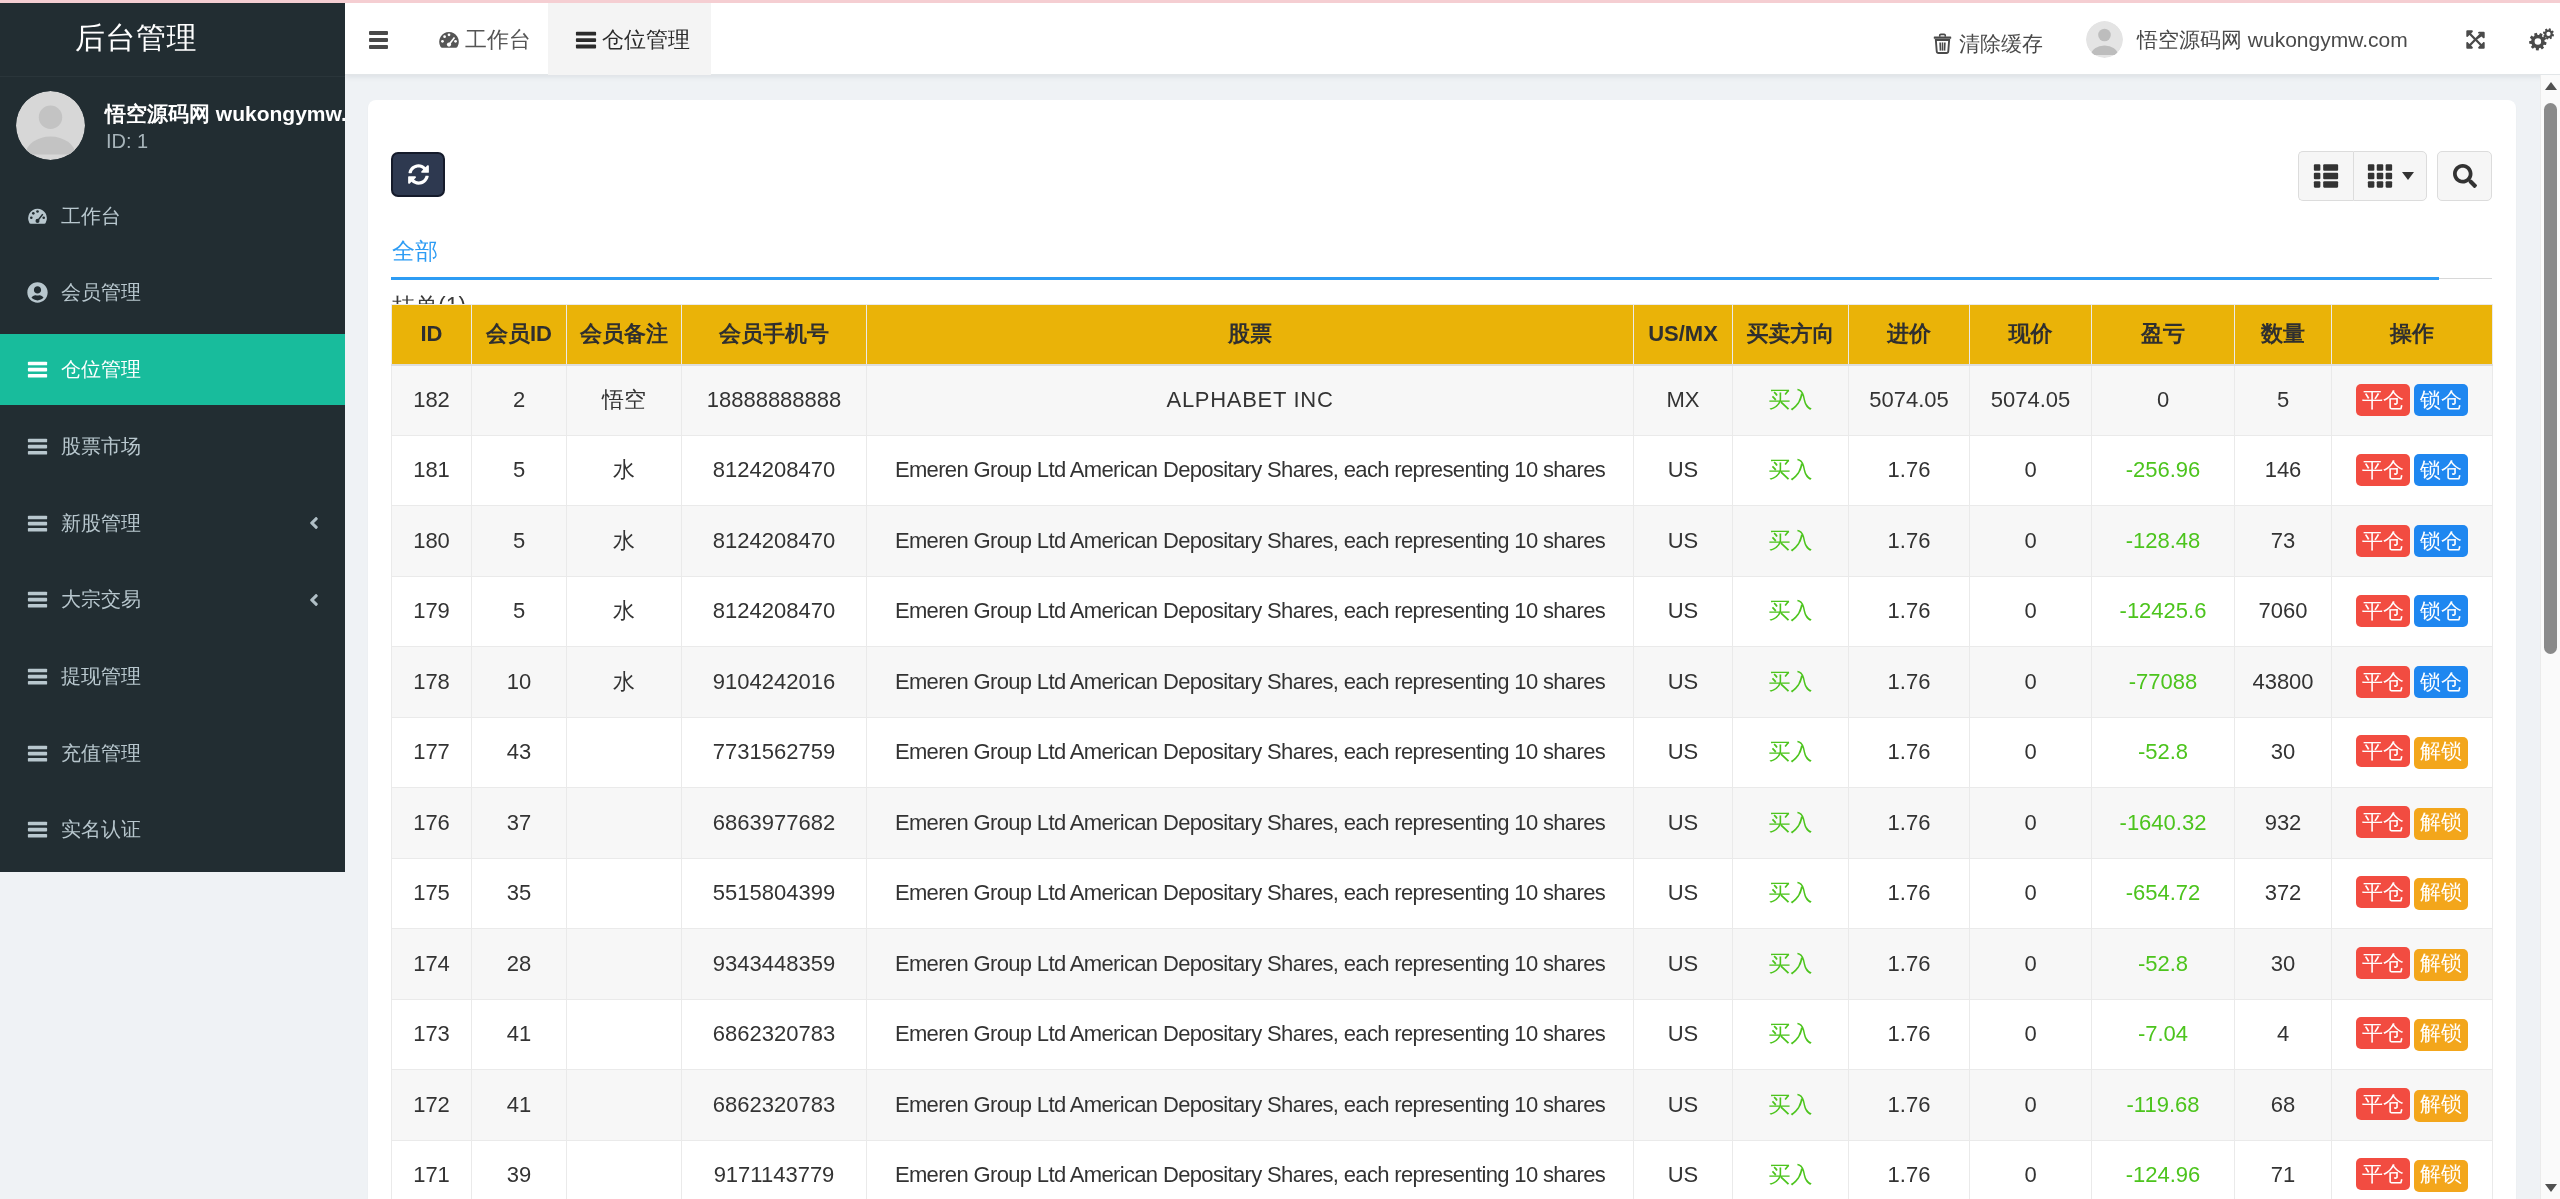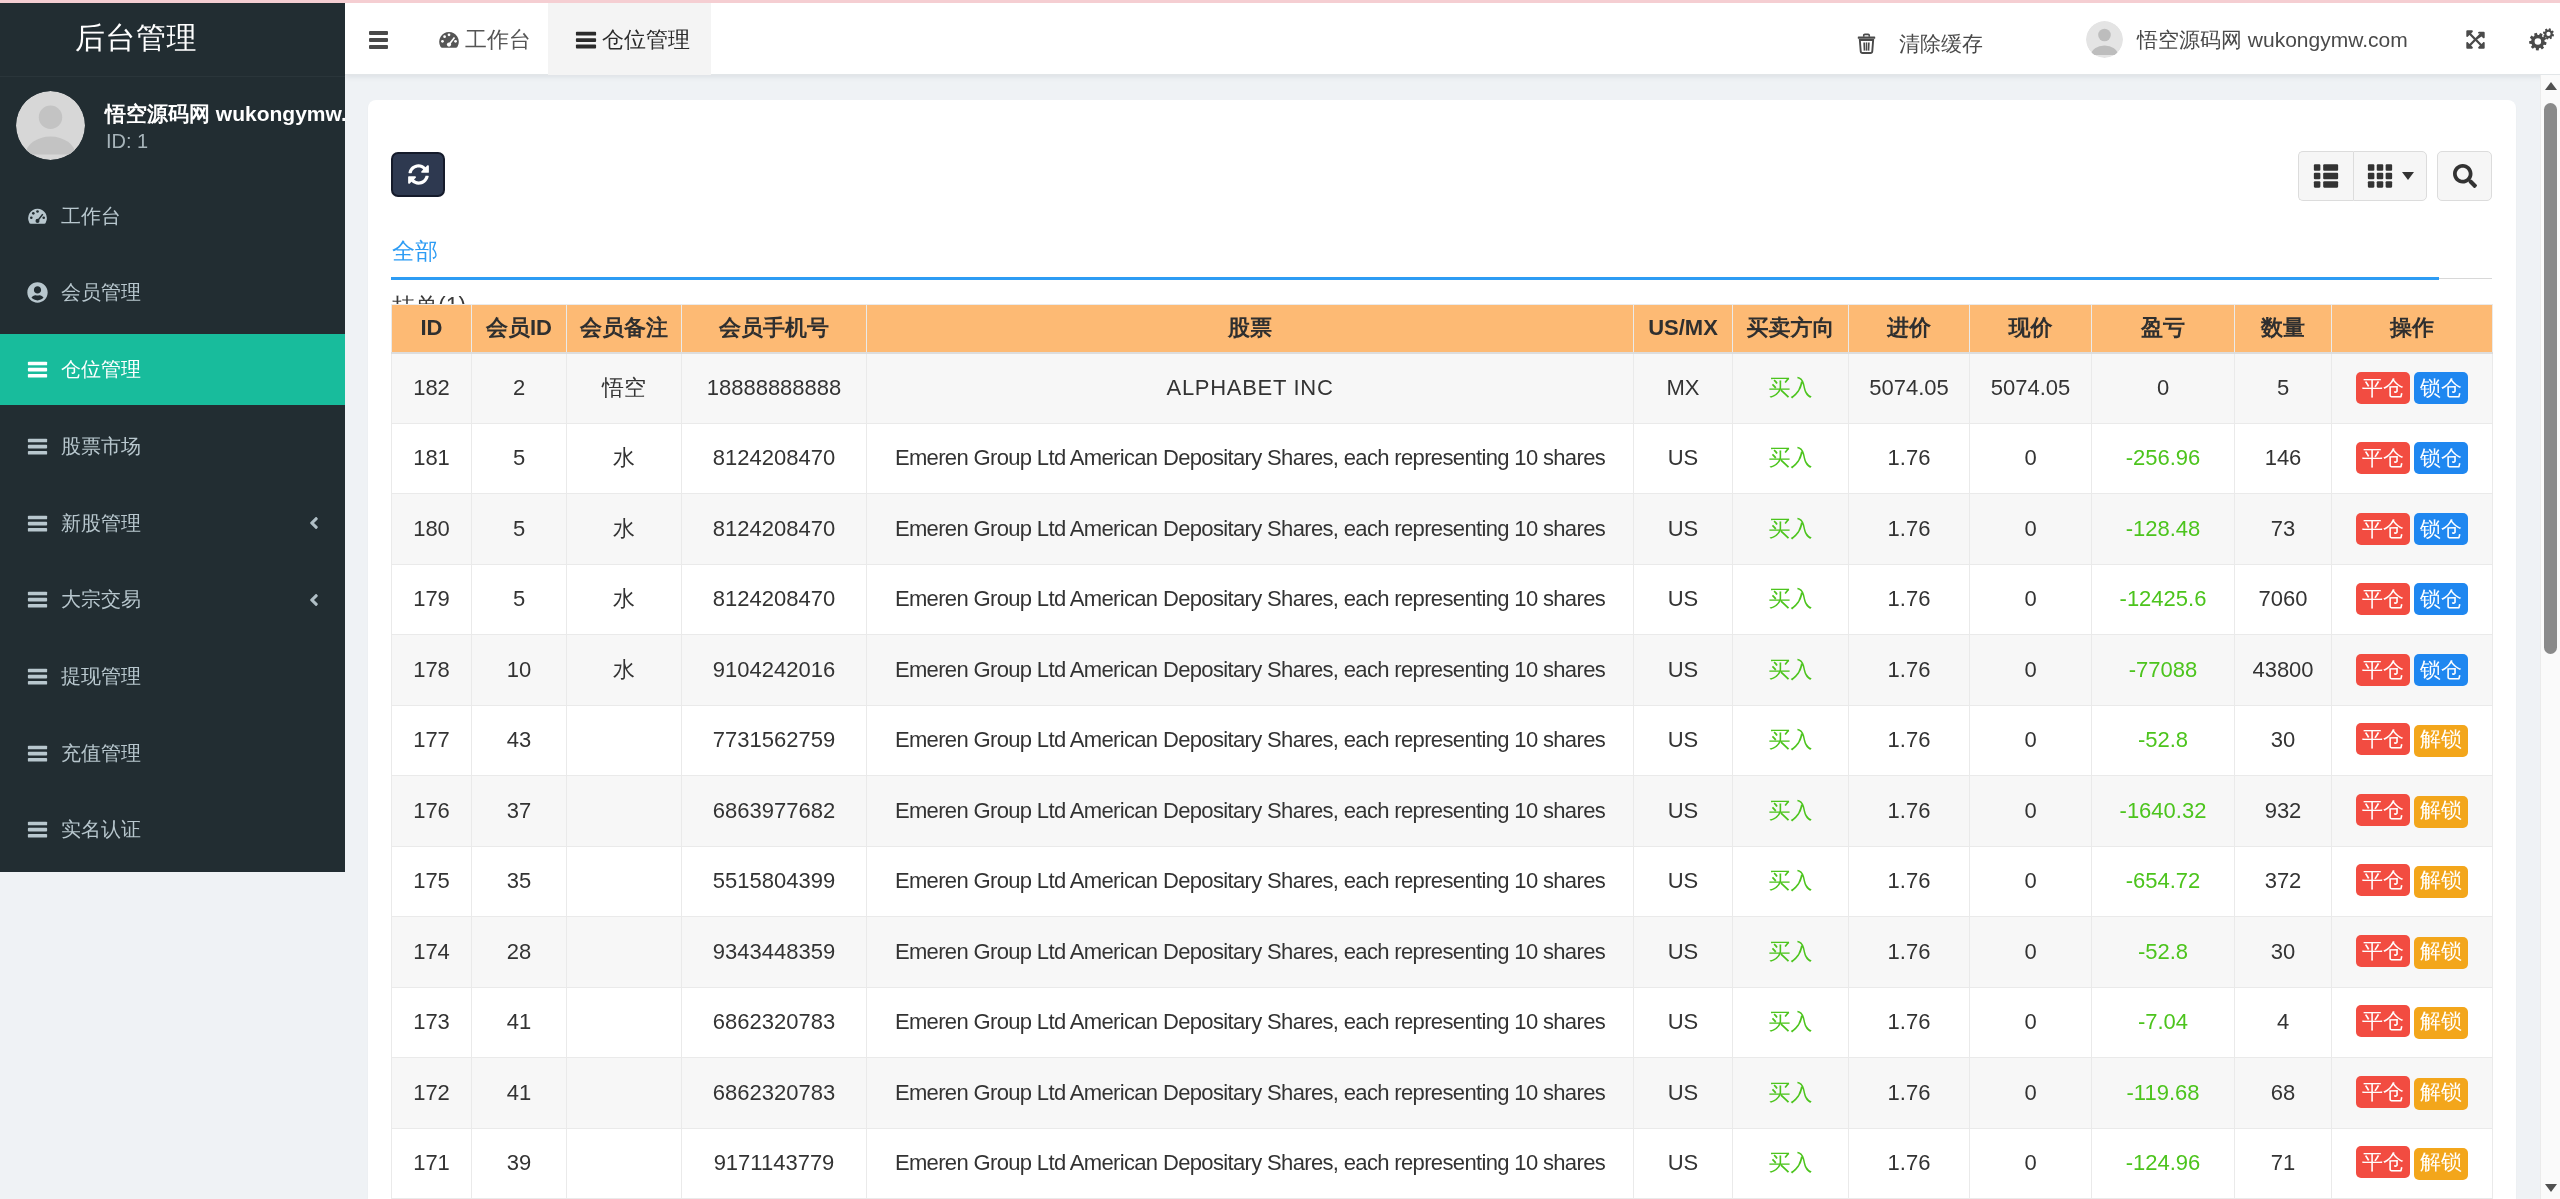--- a/index.html
+++ b/index.html
@@ -26,21 +26,21 @@
 
 
 .topbar { position:absolute; left:345px; top:0; width:2215px; height:75px; background:#fff; border-bottom:1px solid #e2e6e8; box-shadow:0 2px 5px rgba(60,75,90,0.10); z-index:10; }
 .hamburger { position:absolute; left:24px; top:31px; width:19px; height:18px; display:flex; flex-direction:column; justify-content:space-between; cursor:pointer; }
 .hamburger i { display:block; height:4px; background:#4a4a4a; border-radius:1px; }
 .nav-tab { position:absolute; top:0; height:75px; display:flex; align-items:center; padding-top:4px; cursor:pointer; font-size:22px; color:#555; }
 .nav-tab .ti { width:22px; height:22px; margin-right:5px; }
 .nav-tab.t1 { left:93px; }
 .nav-tab.t2 { left:203px; width:163px; background:#f4f4f4; padding-left:27px; color:#2b2b2b; }
 .topbar-right { position:absolute; left:0; top:0; width:2215px; height:75px; }
-.clear-cache { position:absolute; left:1512px; top:0; height:75px; display:flex; align-items:center; padding-top:12px; cursor:pointer; color:#4a4a4a; font-size:21px;gap:16px; }
+.clear-cache { position:absolute; left:1588px; top:0; height:75px; display:flex; align-items:center; padding-top:12px; cursor:pointer; color:#4a4a4a; font-size:21px; }
 .clear-cache .ci { width:19px; height:22px; margin-right:7px; }
 .tb-avatar { position:absolute; left:1741px; top:21px; width:37px; height:37px; border-radius:50%; overflow:hidden; }
 .tb-username { position:absolute; left:1792px; top:0; height:75px; display:flex; align-items:center; padding-top:4px; font-size:21px; color:#4a4a4a; white-space:nowrap; cursor:pointer; }
 .tb-icon { position:absolute; top:29px; width:21px; height:21px; color:#4a4a4a; cursor:pointer; }
 .icon-expand { left:2120px; }
 .icon-gears { left:2184px; width:25px; height:23px; top:28px; }
 
 
 .main { position:absolute; left:345px; top:75px; width:2195px; height:1124px; background:#eff2f5; }
 .card { position:absolute; left:23px; top:25px; width:2148px; height:1110px; background:#fff; border-radius:8px 8px 0 0; box-shadow:0 1px 2px rgba(0,0,0,0.04); }
@@ -61,21 +61,21 @@
 .ftabs { position:absolute; left:23px; right:24px; top:124px; height:55px; border-bottom:1px solid #d8d8d8; }
 .ftabs ul { list-style:none; display:flex;flex-direction:column; }
 .ftabs li { font-size:23px; color:#3a3a3a; margin-right:53px; height:55px; line-height:55px; cursor:pointer; position:relative; padding:0 1px; }
 .ftabs li.active { color:#2d9cf4; }
 .ftabs li.active:after { content:""; position:absolute; left:0; right:0; bottom:-1px; height:3px; background:#2d9cf4; }
 
 
 .tablewrap { position:absolute; left:23px; top:204px; width:2101px; }
 table.grid { border-collapse:collapse; table-layout:fixed; width:2101px; font-size:22px; color:#333; }
 table.grid th, table.grid td { border:1px solid #eaeaea; text-align:center; overflow:hidden; white-space:nowrap; }
-table.grid thead th { height:48px; font-weight:700; color:#2f2f2f; border-bottom:2px solid #ddd; background:#fdba74; }
+table.grid thead th { height:60px; font-weight:700; color:#2f2f2f; border-bottom:2px solid #ddd; background:#eab308; }
 table.grid tbody td { height:70.5px; }
 table.grid tbody tr:nth-child(odd) td { background:#f7f7f7; }
 table.grid tbody tr:nth-child(even) td { background:#fff; }
 table.grid .c-op { border-left:1px solid #e0e0e0; }
 td.c-stock { letter-spacing:-0.65px; }
 td.c-stock-s { letter-spacing:0.7px; }
 td .green, .green { color:#4cc41d; }
 .btn-sm { display:inline-block; width:54px; height:32px; line-height:32px; padding:0; text-align:center; border:none; border-radius:5px; color:#fff; font-size:21px; cursor:pointer; font-family:inherit; }
 .btn-danger { background:#f24c41; }
 .btn-info { background:#1f87f0; }

